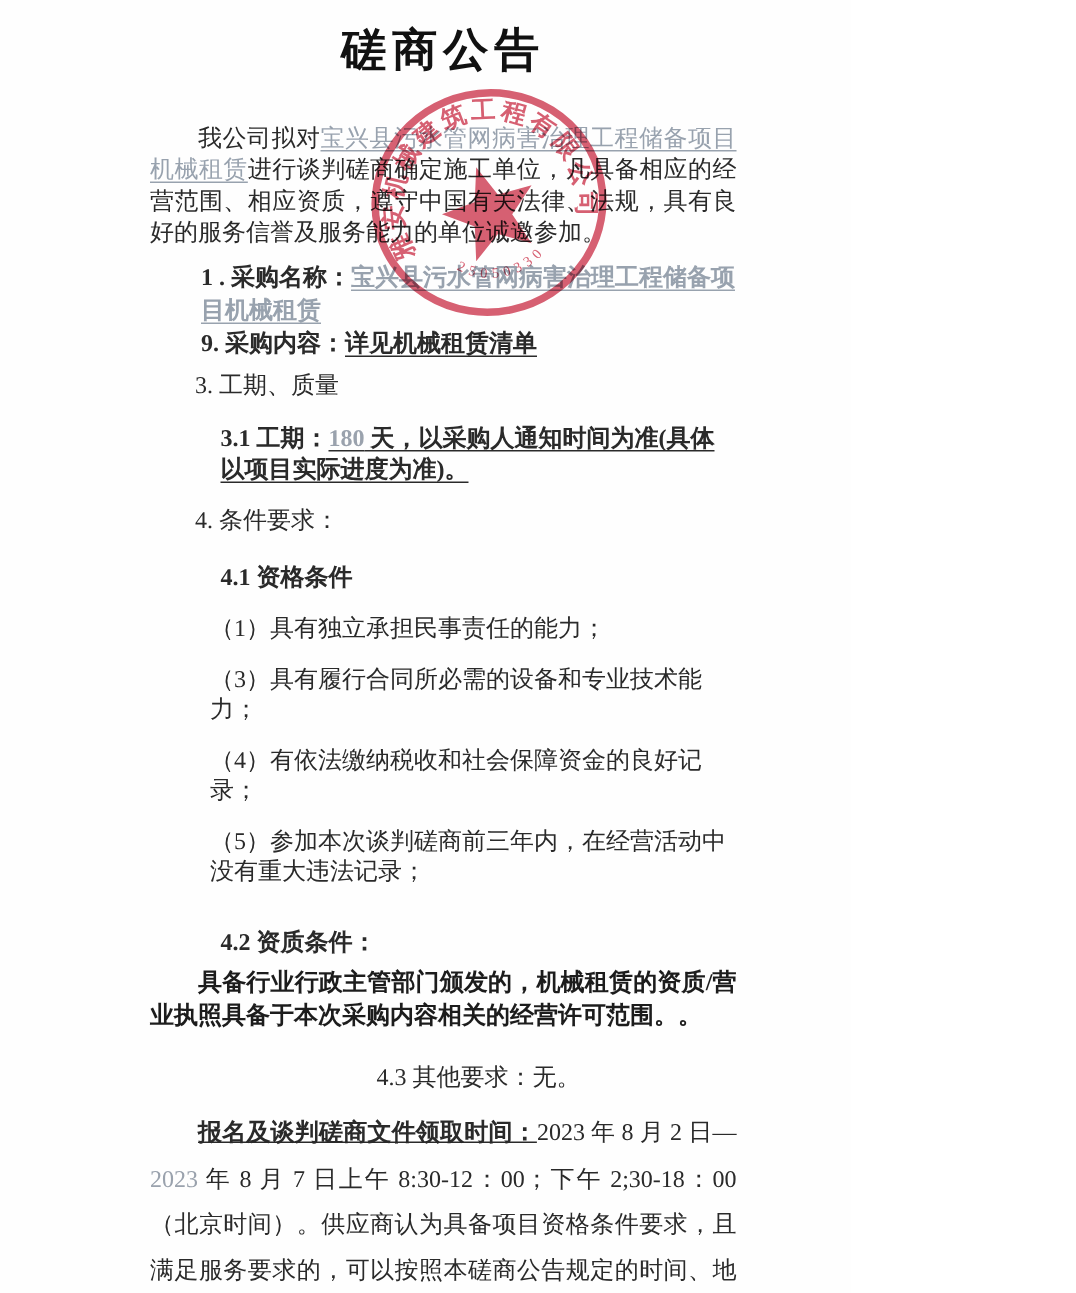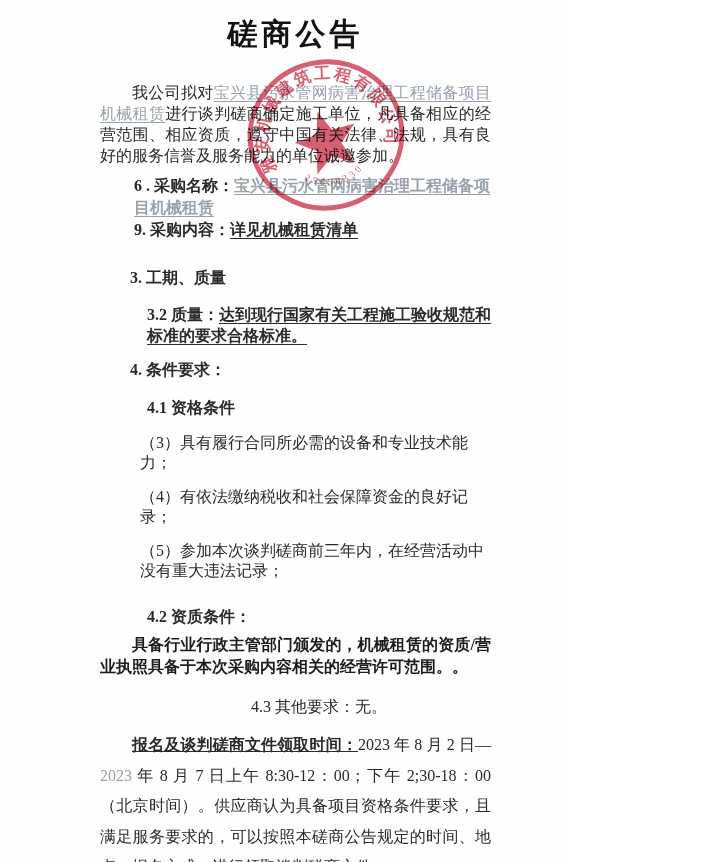--- a/index.html
+++ b/index.html
@@ -30,21 +30,21 @@
     text-decoration:underline;
     text-underline-offset:3px;
     text-decoration-thickness:1px;
   }
   .u-dark{
     text-decoration:underline;
     text-underline-offset:3px;
     text-decoration-thickness:1px;
   }
   .items{margin:9px 0 0 34px;line-height:22px;font-weight:bold;}
-  .h-num{margin:27px 0 0 30px;font-weight:bold;}
+  .h-num{margin:6px 0 0 30px;font-weight:normal;}
   .sub-line{margin:14px 0 0 47px;font-weight:bold;}
   .qual-list{margin:0 0 0 40px;font-weight:normal;}
   .qual-list .q{margin-top:14px;line-height:20px;}
   .bold-para{
     margin:6px 0 0 0;
     line-height:22px;
     text-indent:2em;
     font-weight:bold;
     text-align:justify;
     color:#1c1c1c;
@@ -69,34 +69,35 @@
 <body>
 
 <div class="page">
   <div class="content">
 
     <h1 class="doc-title">磋商公告</h1>
 
     <p class="intro"><span>我公司拟对</span><span class="fill-in">宝兴县污水管网病害治理工程储备项目机械租赁</span><span>进行谈判磋商确定施工单位，凡具备相应的经营范围、相应资质，遵守中国有关法律、法规，具有良好的服务信誉及服务能力的单位诚邀参加。</span></p>
 
     <div class="items">
-      <div><span>6 . 采购名称：</span><span class="fill-in">宝兴县污水管网病害治理工程储备项目机械租赁</span></div>
+      <div><span>1 . 采购名称：</span><span class="fill-in">宝兴县污水管网病害治理工程储备项目机械租赁</span></div>
       <div><span>9.  采购内容：</span><span class="u-dark">详见机械租赁清单</span></div>
     </div>
 
     <div class="h-num">3. 工期、质量</div>
 
+    <div class="sub-line"><span>3.1 工期：</span><span class="u-dark"><span class="gray-num">180</span><span> 天，以采购人通知时间为准(具体以项目实际进度为准)。</span></span></div>
 
-    <div class="sub-line" style="margin-top:16px;"><span>3.2 质量：</span><span class="u-dark">达到现行国家有关工程施工验收规范和标准的要求合格标准。</span></div>
 
     <div class="h-num" style="margin-top:13px;">4. 条件要求：</div>
 
     <div class="sub-line" style="margin-top:17px;">4.1 资格条件</div>
 
     <div class="qual-list">
+      <div class="q">（1）具有独立承担民事责任的能力；</div>
       <div class="q">（3）具有履行合同所必需的设备和专业技术能力；</div>
       <div class="q">（4）有依法缴纳税收和社会保障资金的良好记录；</div>
       <div class="q">（5）参加本次谈判磋商前三年内，在经营活动中没有重大违法记录；</div>
     </div>
 
     <div class="sub-line" style="margin-top:26px;">4.2 资质条件：</div>
 
     <p class="bold-para">具备行业行政主管部门颁发的，机械租赁的资质/营业执照具备于本次采购内容相关的经营许可范围。。</p>
 
     <div class="sub-line" style="margin-top:19px;font-weight:normal;text-align:center;"><span>4.3 其他要求：</span><span>无。</span></div>

